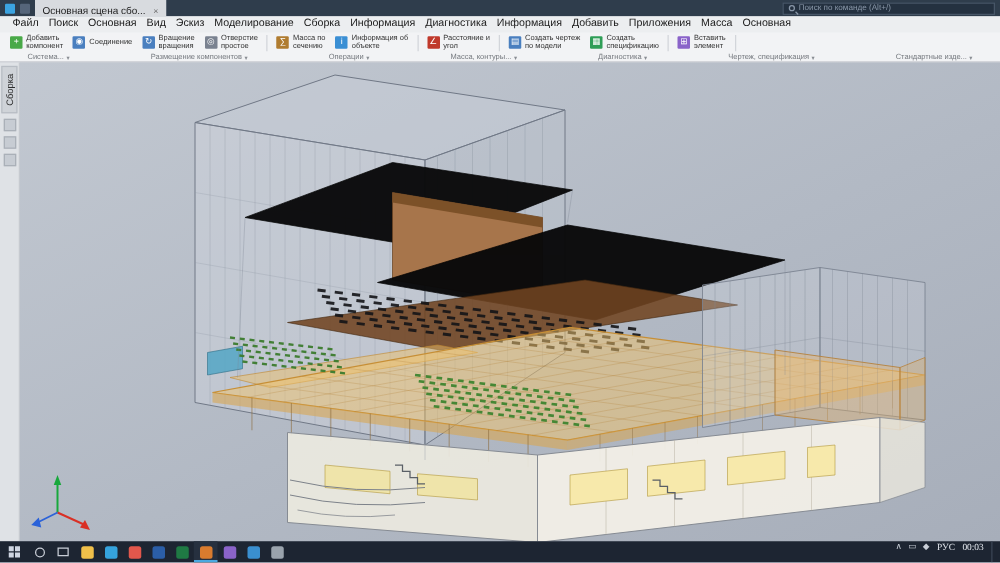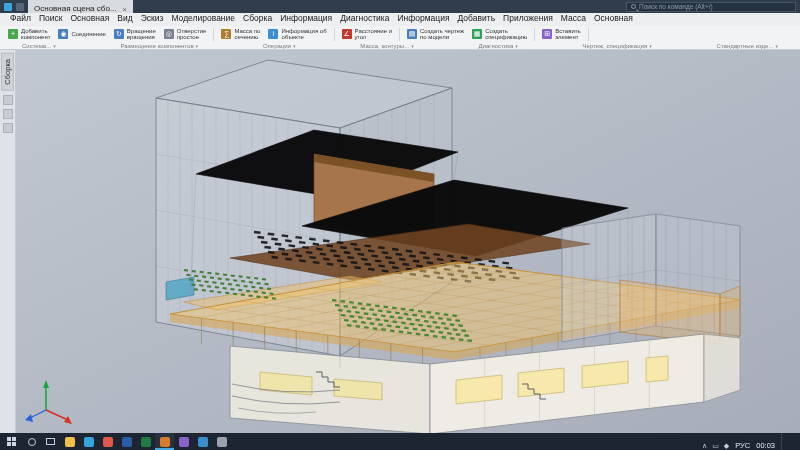--- a/index.html
+++ b/index.html
@@ -58,21 +58,21 @@
              display:flex; align-items:center; color:#dfe3ea; }
   .tstart { width:22px; height:17px; display:flex; align-items:center; justify-content:center; }
   .winlogo { width:9px; height:9px; display:grid; grid-template-columns:1fr 1fr;
              grid-template-rows:1fr 1fr; gap:1px; }
   .winlogo i { background:#cfd6e2; }
   .ticon { width:19px; height:17px; display:flex; align-items:center; justify-content:center; }
   .ticon .sq { width:10px; height:10px; border-radius:2px; }
   .ticon.active { box-shadow: inset 0 -2px 0 #4aa8e0; background:#26303f; }
   .tb-circle { width:8px; height:8px; border:1px solid #c8cdd6; border-radius:50%; }
   .tb-rect { width:9px; height:7px; border:1px solid #c8cdd6; }
-  .tray { margin-left:auto; display:flex; align-items:flex-end; gap:6px; padding-right:15px; }
+  .tray { margin-left:auto; display:flex; align-items:flex-start; gap:6px; padding-right:3px;font-family:Liberation Serif, serif; }
   .tico { font-size:7px; color:#c8cdd6; }
   .tlang, .ttime { font-size:7.5px; color:#e6eaf0; }
   .show-desktop { width:4px; height:17px; border-left:1px solid #3a4454; }
 </style>
 </head>
 <body>
 
 <div class="screen">
 
   <div class="titlebar">

